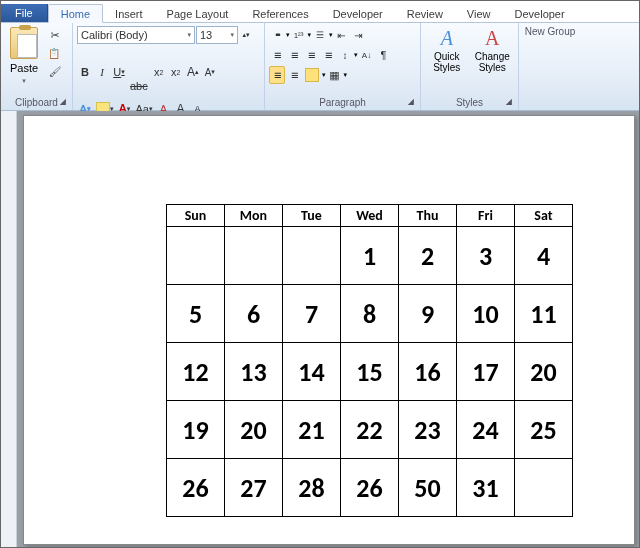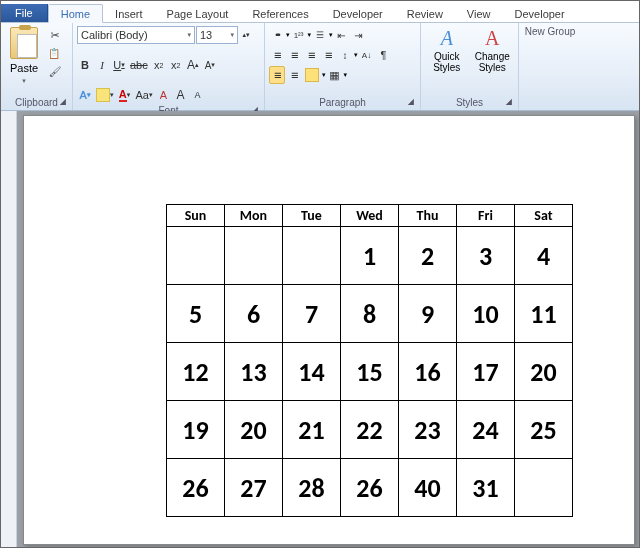--- a/index.html
+++ b/index.html
@@ -23,30 +23,30 @@
 .paste-icon { width: 28px; height: 32px; background: linear-gradient(#fbe8b8,#e9c77a); border: 1px solid #c9a24d; border-radius: 2px; position: relative; margin-top: 2px; }
 .paste-icon::before { content:""; position:absolute; top:-3px; left:8px; width:12px; height:5px; background:#c9a24d; border-radius:2px; }
 .paste-icon::after { content:""; position:absolute; top:6px; left:6px; width:18px; height:22px; background:#fff; border:1px solid #bbb; }
 .mini-col { display: flex; flex-direction: column; gap: 2px; padding: 2px 1px; }
 .mini-btn { width: 18px; height: 16px; display:flex; align-items:center; justify-content:center; cursor:pointer; font-size:11px; color:#444; }
 .scissors::before{content:"\2702";}
 .copy::before{content:"\1F4CB"; font-size:10px;}
 .brush::before{content:"\1F58C"; font-size:10px;}
 
 
-.font-rows { display:flex; flex-direction:column; gap:12px; padding-top:1px; }
+.font-rows { display:flex; flex-direction:column; gap:5px; padding-top:1px; }
 .row { display:flex; gap:1px; align-items:center; }
 .combo { height:18px; background:#fff; border:1px solid #9cb3cf; display:flex; align-items:center; padding:0 3px; font-size:11px; color:#333; }
 .combo .arrow { margin-left:auto; font-size:7px; color:#666; }
 .btn { min-width:16px; height:18px; display:flex; align-items:center; justify-content:center; cursor:pointer; color:#333; padding:0 2px; }
 .btn.small{min-width:14px;}
 .bold{font-weight:bold;}
 .italic{font-style:italic; font-family:Georgia,serif;}
 .under{text-decoration:underline;}
-.strike{text-decoration:line-through;}
+.strike{text-decoration:line-through;margin-top:28px;}
 .highlight{background:#f8e47a; border:1px solid #d8c14a; width:14px; height:14px;}
 .fontcolor { color:#c00; font-weight:bold; border-bottom:2px solid #d22; line-height:12px; }
 
 
 .para-rows{display:flex; flex-direction:column; gap:2px; padding-top:1px;}
 .bullets::before{content:"\2022\2022\2022"; letter-spacing:-2px; font-size:9px;}
 .numlist::before{content:"1\00B2\00B3"; font-size:8px;}
 .multilist::before{content:"\2630"; font-size:9px;}
 .align{font-family:monospace; font-size:12px; line-height:8px; letter-spacing:-1px;}
 .shade{width:14px; height:14px; background:#ffe17a; border:1px solid #d8b84a;}
@@ -293,20 +293,20 @@
             <td>22</td>
             <td>23</td>
             <td>24</td>
             <td>25</td>
           </tr>
           <tr>
             <td>26</td>
             <td>27</td>
             <td>28</td>
             <td>26</td>
-            <td>40</td>
+            <td>50</td>
             <td>31</td>
             <td class="empty"></td>
           </tr>
         </tbody>
     </table>
   </div>
 </div>
 
 </body></html>

